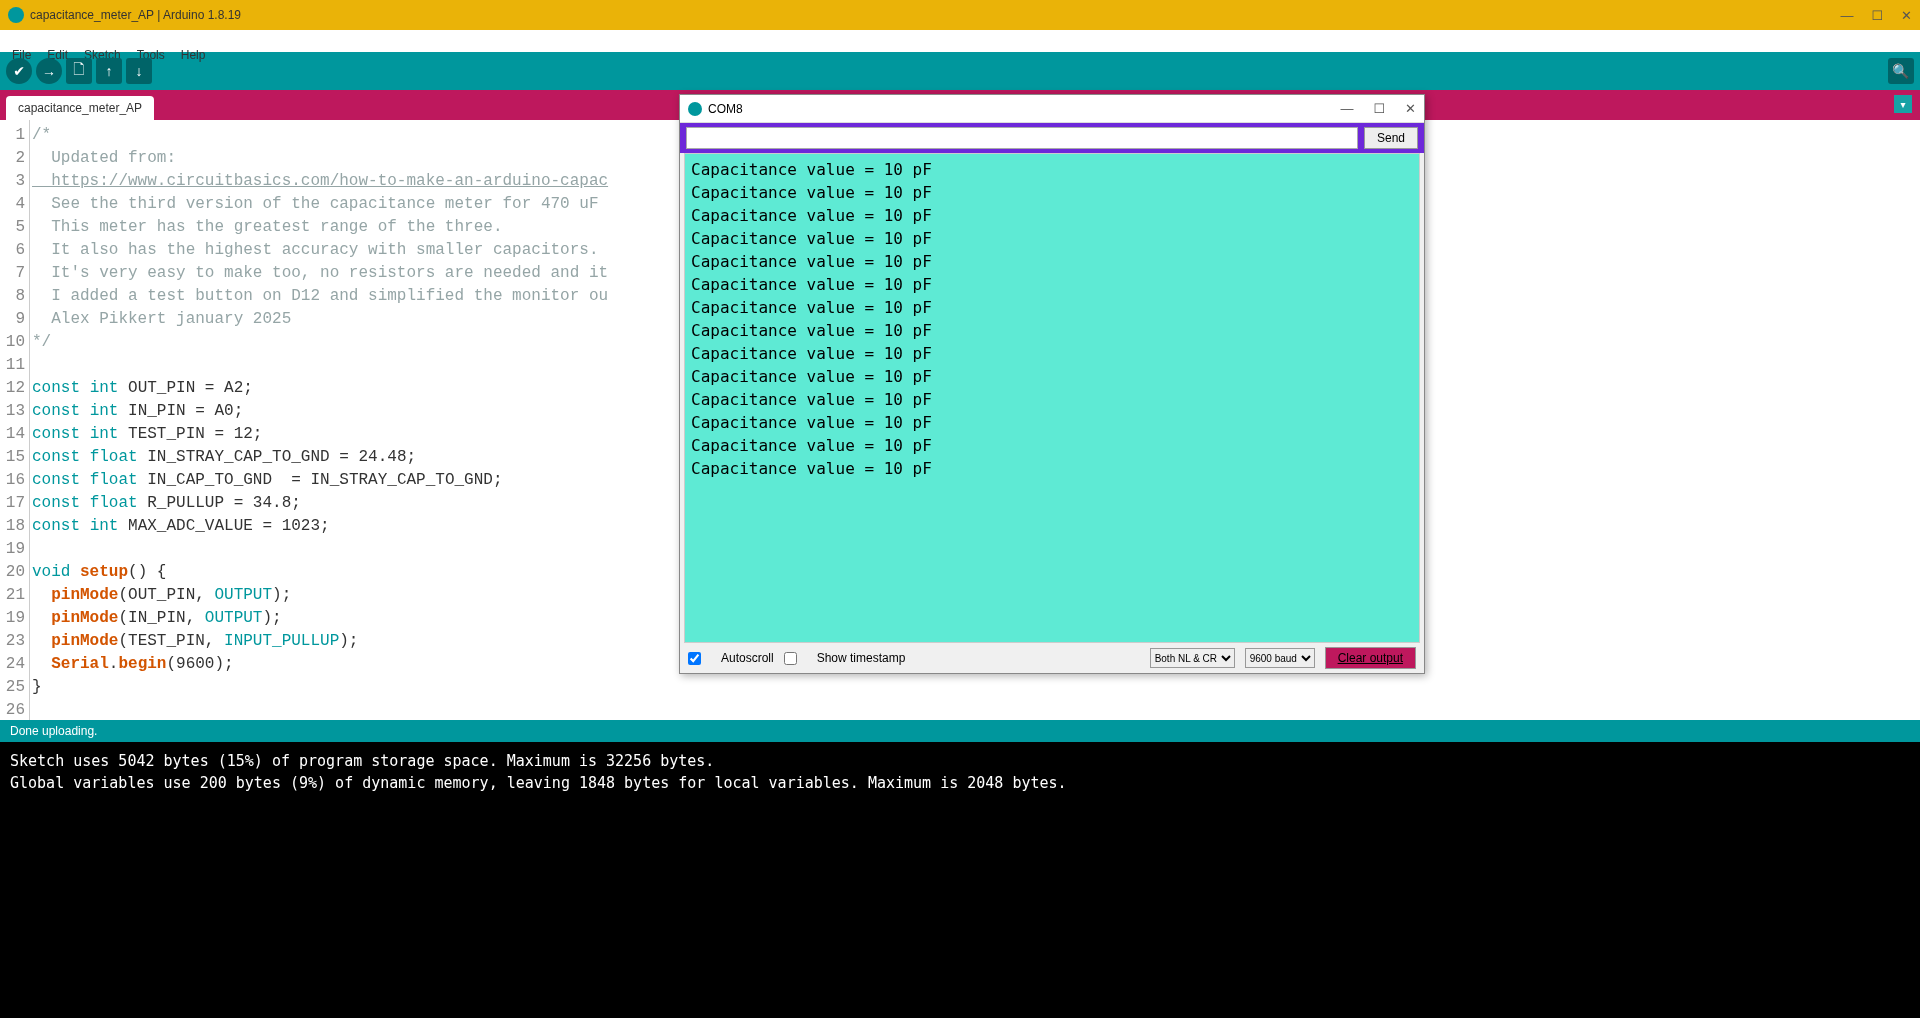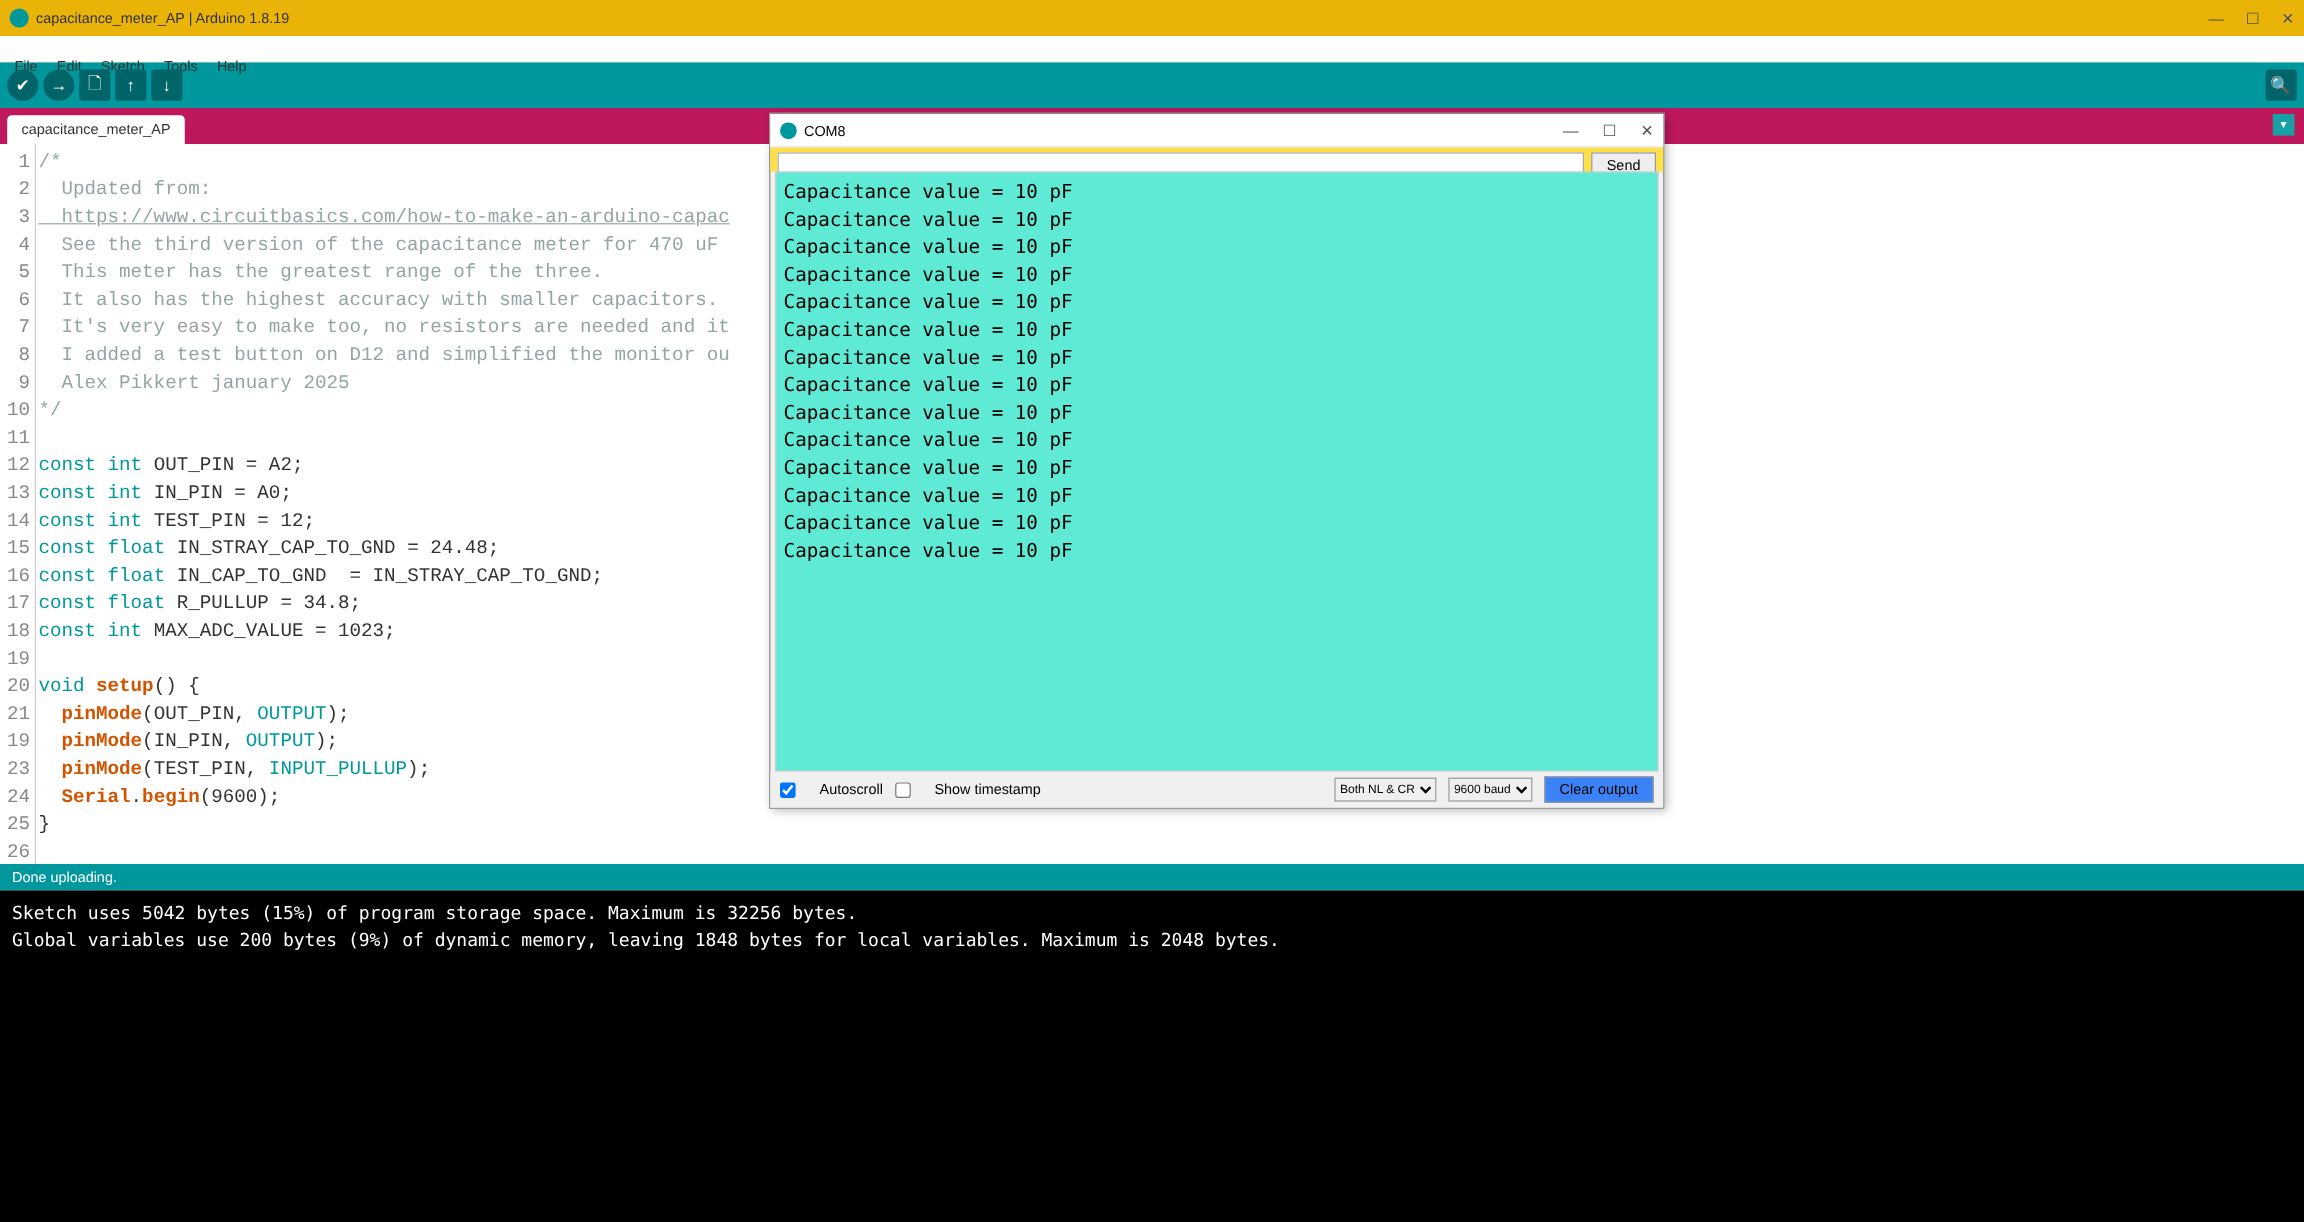--- a/index.html
+++ b/index.html
@@ -29,35 +29,35 @@
 .code .comment { color: #95a5a6; }
 .code .kw { color: #00979d; }
 .code .fn { color: #d35400; font-weight: bold; }
 .code .const { color: #00979d; }
 .code .link { color: #95a5a6; text-decoration: underline; }
 
 .statusbar { height: 22px; background: #00979d; color: #fff; font-size: 12px; display: flex; align-items: center; padding: 0 10px; }
 .console { background: #000; color: #fff; font-family: "Consolas", monospace; font-size: 15px; padding: 8px 10px; height: 278px; line-height: 22px; white-space: pre; }
 
 
-.serial { position: absolute; left: 641px; top: 94px; width: 746px; height: 580px; background: #f0f0f0; border: 1px solid #888; box-shadow: 2px 2px 8px rgba(0,0,0,0.3); display: flex; flex-direction: column; }
+.serial { position: absolute; left: 679px; top: 94px; width: 746px; height: 580px; background: #f0f0f0; border: 1px solid #888; box-shadow: 2px 2px 8px rgba(0,0,0,0.3); display: flex; flex-direction: column; }
 .serial .s-titlebar { height: 28px; background: #fff; display: flex; align-items: center; padding: 0 8px; border-bottom: 1px solid #ddd; }
 .serial .s-titlebar .s-icon { width: 14px; height: 14px; border-radius: 50%; background: #00979d; margin-right: 6px; }
 .serial .s-titlebar .s-title { flex: 1; font-size: 12px; }
 .serial .s-titlebar .s-ctrl { display: flex; gap: 20px; font-size: 13px; color: #555; }
 .serial .s-titlebar .s-ctrl span { cursor: pointer; }
-.serial .s-input-row { height: 20px; display: flex; align-items: flex-start; padding: 4px 6px; gap: 6px; background: #fde047; }
+.serial .s-input-row { height: 30px; display: flex; align-items: center; padding: 4px 6px; gap: 6px; background: #6d28d9; }
 .serial .s-input-row input { flex: 1; height: 22px; border: 1px solid #aaa; background: #fff; padding: 0 4px; font-size: 12px; }
 .serial .s-input-row button { height: 22px; padding: 0 12px; border: 1px solid #999; background: #eee; font-size: 12px; cursor: pointer; }
 .serial .s-output { flex: 1; background: #5eead4; border: 1px solid #ccc; margin: 0 4px; padding: 4px 6px; font-family: "Consolas", monospace; font-size: 16px; line-height: 23px; overflow: auto; white-space: pre; }
 .serial .s-bottom { height: 30px; display: flex; align-items: center; padding: 0 8px; gap: 10px; font-size: 12px; background: #f0f0f0; }
 .serial .s-bottom label { display: flex; align-items: center; gap: 20px; }
 .serial .s-bottom .sp { flex: 1; }
 .serial .s-bottom select { height: 20px; font-size: 10px; border: 1px solid #999; }
-.serial .s-bottom button { height: 22px; padding: 0 12px; border: 1px solid #999; background: #3b82f6; font-size: 12px; cursor: pointer; }
+.serial .s-bottom button { height: 22px; padding: 0 12px; border: 1px solid #999; background: #be185d; font-size: 12px; cursor: pointer; text-decoration: underline; }
 </style>
 </head>
 <body>
 
 <div class="titlebar">
   <div class="app-icon"></div>
   <div class="title">capacitance_meter_AP | Arduino 1.8.19</div>
   <div class="win-controls">
     <span>—</span>
     <span>☐</span>

